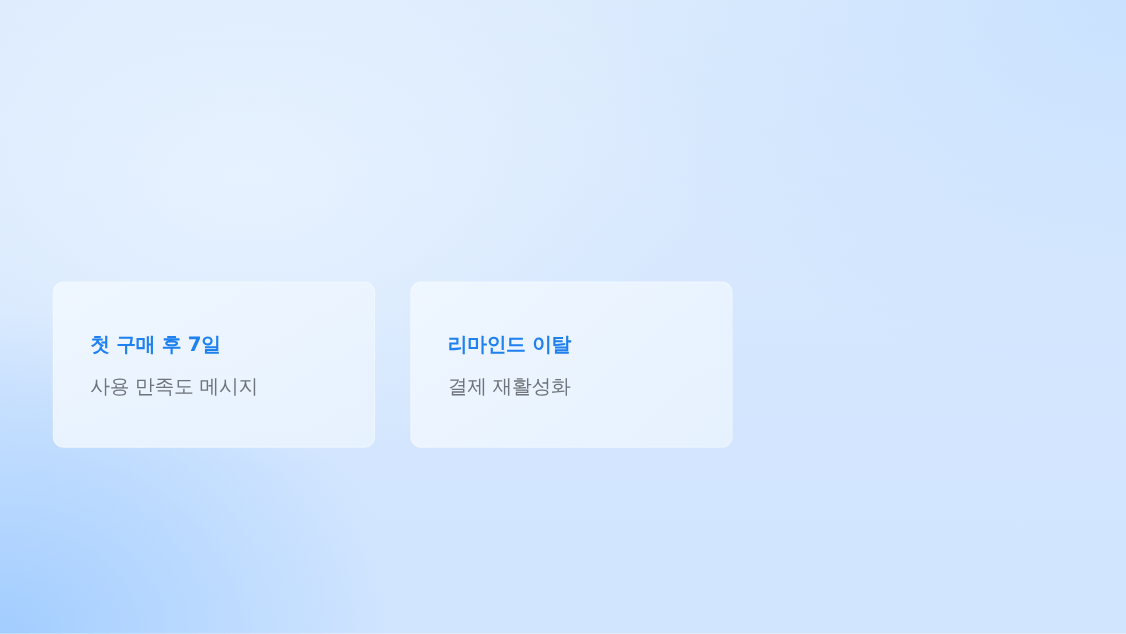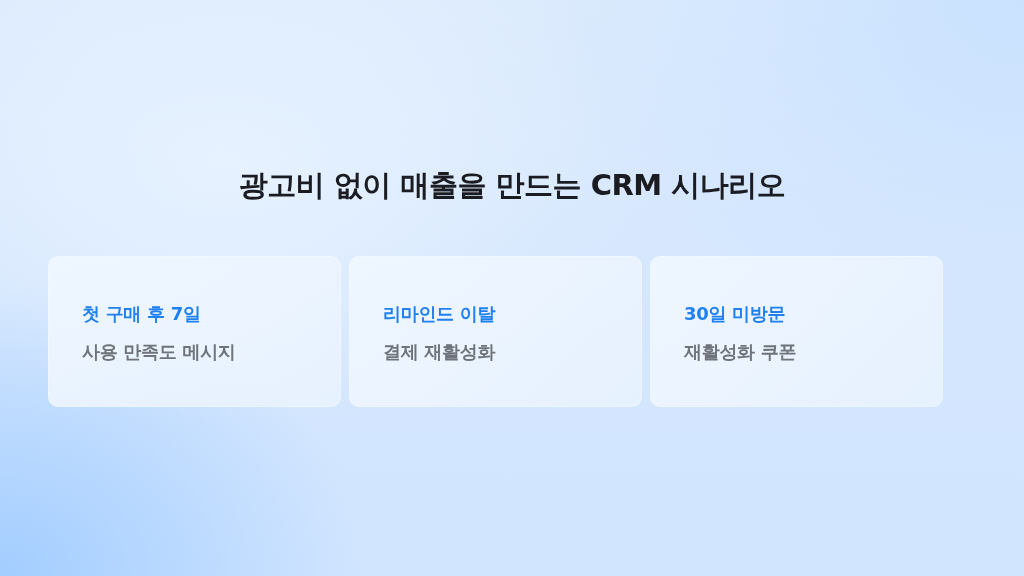--- a/index.html
+++ b/index.html
@@ -32,21 +32,21 @@
       font-weight: 700;
       letter-spacing: -0.5px;
       color: #1a1c21;
       margin: 0;
     }
     .cards {
       position: absolute;
       top: 256px;
       left: 48px;
       display: flex;
-      gap: 8px;
+      gap: 32px;
     }
     .card {
       width: 293px;
       height: 151px;
       box-sizing: border-box;
       border-radius: 10px;
       background: linear-gradient(135deg, rgba(240,247,255,0.92) 0%, rgba(235,244,255,0.80) 100%);
       box-shadow: 0 0 0 1px rgba(255,255,255,0.25) inset;
       padding: 46px 0 0 34px;
     }
@@ -54,39 +54,34 @@
       font-size: 18px;
       font-weight: 700;
       color: #1f80f0;
       letter-spacing: -0.3px;
       line-height: 24px;
       margin: 0;
     }
     .card-desc {
       margin-top: 14px;
       font-size: 18px;
-      font-weight: 700;
+      font-weight: 400;
       color: #6f737a;
       letter-spacing: -0.3px;
       line-height: 24px;
     }
   </style>
 </head>
 <body>
 
 <div class="slide">
-  <h1 class="title">광고비 없이 매출을 만드는 CRM 시나리오</h1>
 
   <div class="cards">
     <div class="card">
       <div class="card-label">첫 구매 후 7일</div>
       <div class="card-desc">사용 만족도 메시지</div>
     </div>
     <div class="card">
       <div class="card-label">리마인드 이탈</div>
       <div class="card-desc">결제 재활성화</div>
     </div>
-    <div class="card">
-      <div class="card-label">30일 미방문</div>
-      <div class="card-desc">재활성화 쿠폰</div>
-    </div>
   </div>
 </div>
 
 </body></html>

